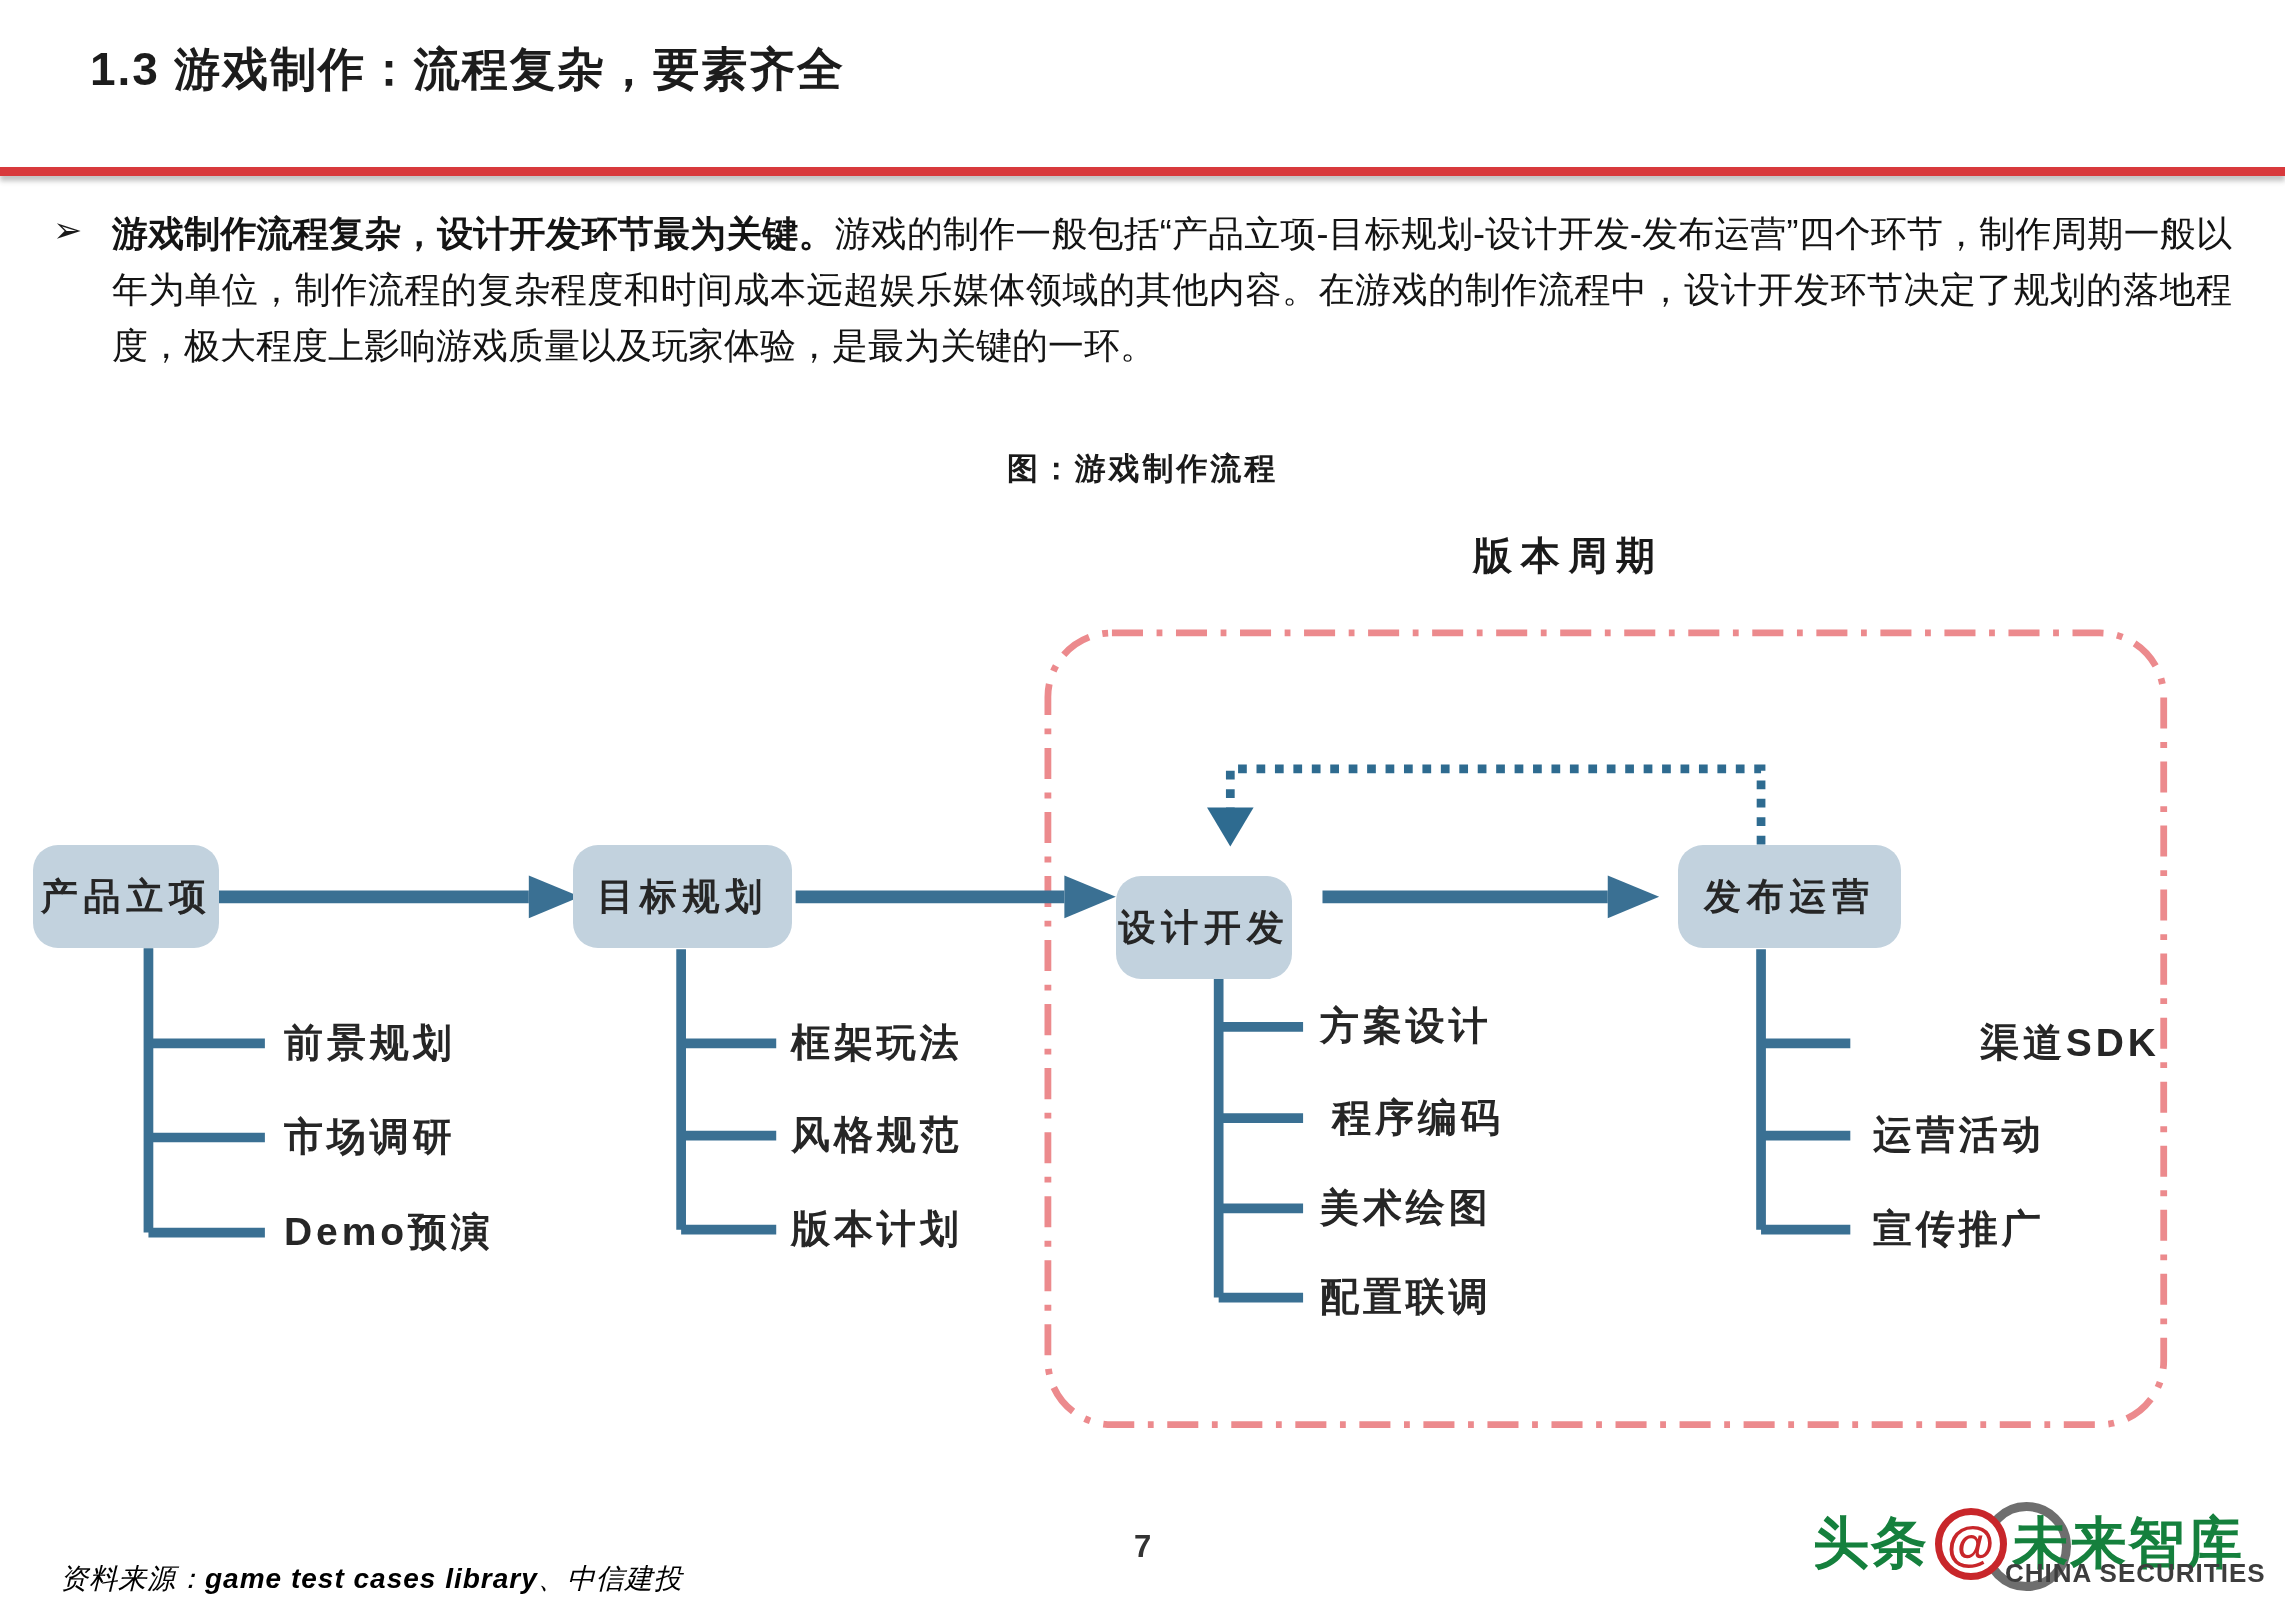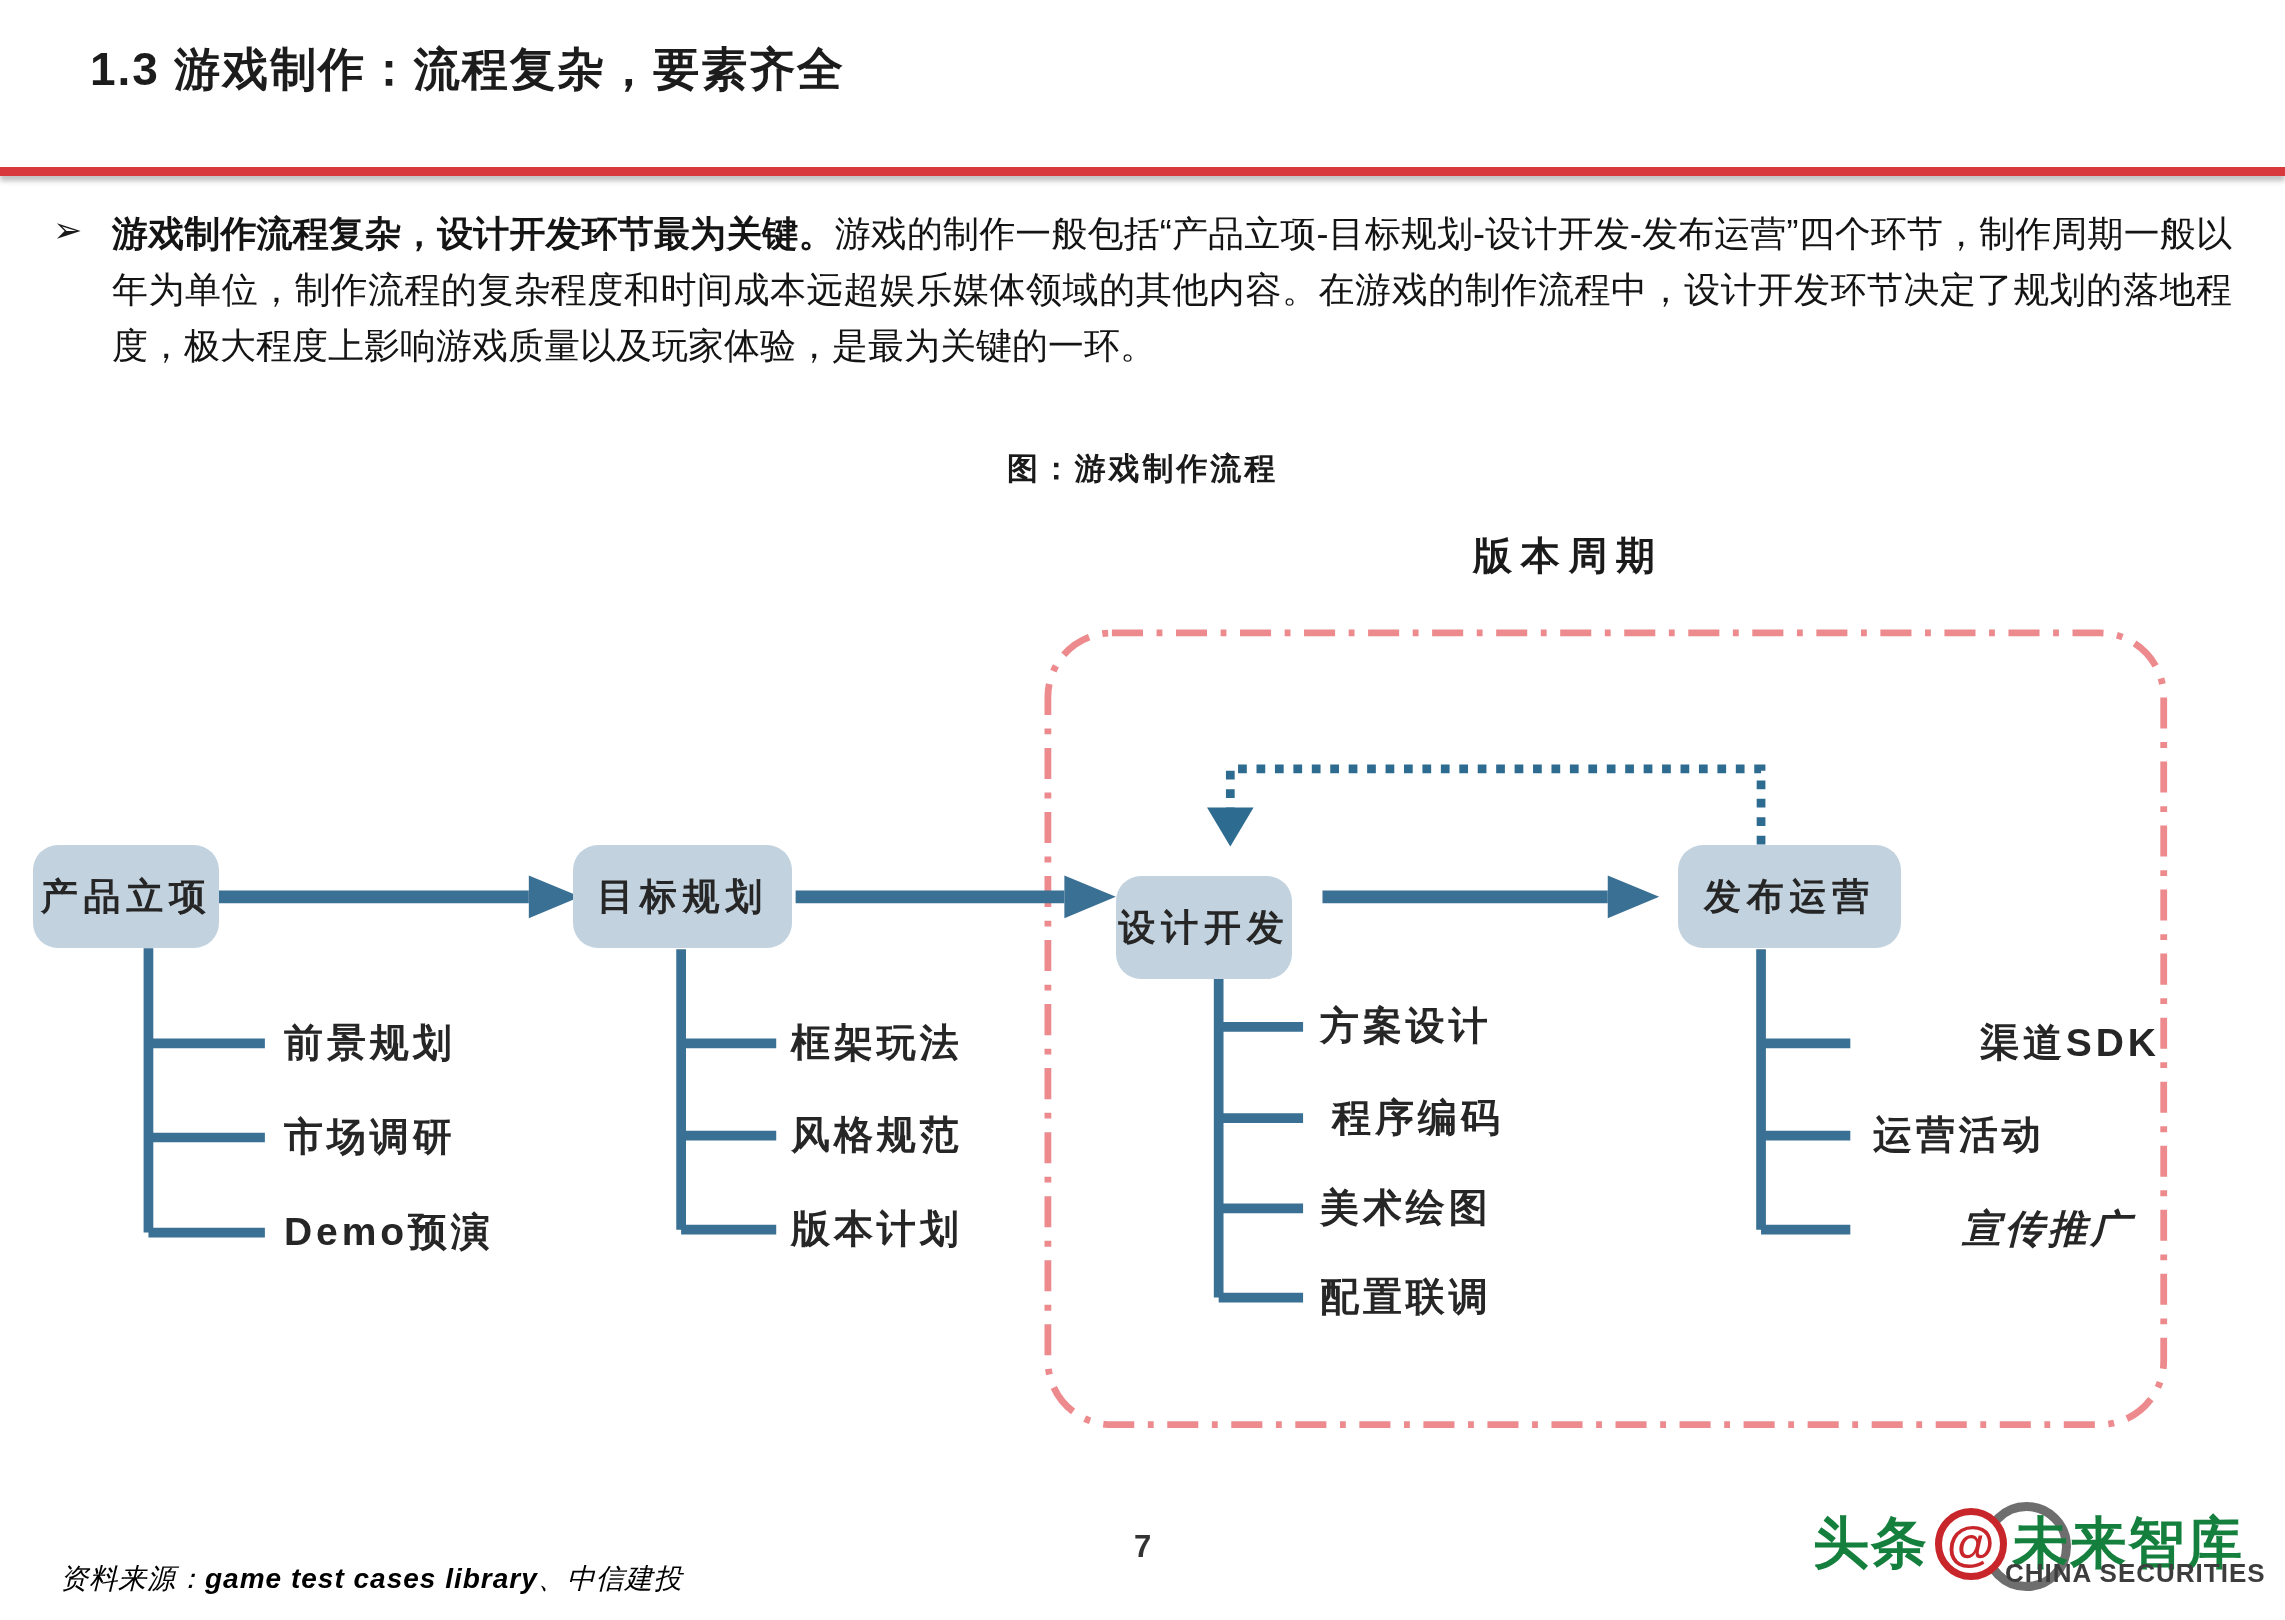--- a/index.html
+++ b/index.html
@@ -121,21 +121,21 @@
   <div class="leaf" style="left:791px;top:1110px;">风格规范</div>
   <div class="leaf" style="left:791px;top:1204px;">版本计划</div>
 
   <div class="leaf" style="left:1320px;top:1001px;">方案设计</div>
   <div class="leaf" style="left:1320px;top:1093px;margin-left:12px;">程序编码</div>
   <div class="leaf" style="left:1320px;top:1183px;">美术绘图</div>
   <div class="leaf" style="left:1320px;top:1272px;">配置联调</div>
 
   <div class="leaf" style="left:1980px;top:1018px;">渠道SDK</div>
   <div class="leaf" style="left:1873px;top:1110px;">运营活动</div>
-  <div class="leaf" style="left:1962px;top:1204px;font-style:italic;">宣传推广</div>
+  <div class="leaf" style="left:1873px;top:1204px;">宣传推广</div>
 
   <div class="page-num">7</div>
 
   <div class="source"><span>资料来源：</span><span class="latin">game test cases library</span><span>、中信建投</span></div>
 
   <div class="emblem"></div>
   <div class="brand">
     <span class="cn">头条</span>
     <span class="at-badge">@</span>
     <span class="cn">未来智库</span>

